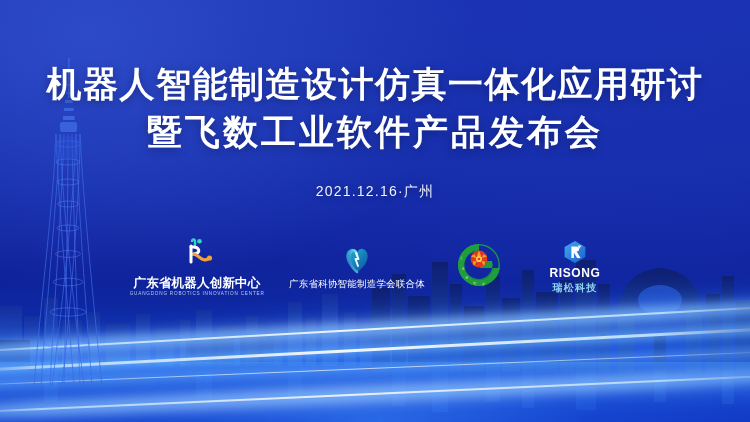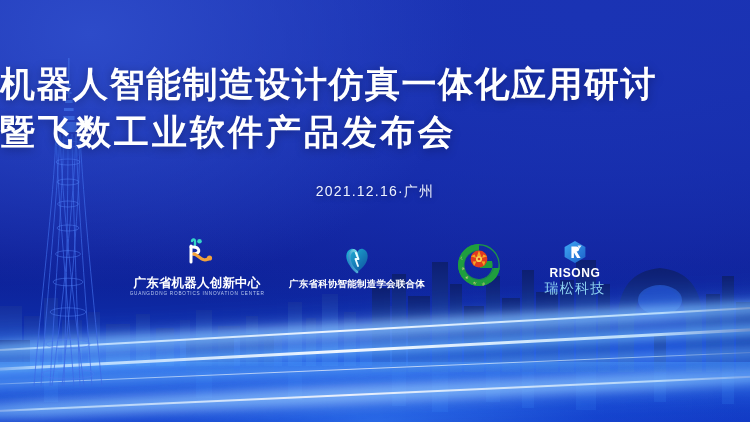--- a/index.html
+++ b/index.html
@@ -82,20 +82,21 @@
     width: 78px;
     height: 330px;
     opacity: .95;
   }
 
   
   .title-block {
     position: absolute;
     left: 0; right: 0;
     top: 60px;
+    text-align: center;
     z-index: 6;
   }
   .title-line {
     color: #ffffff;
     font-weight: bold;
     font-size: 35px;
     line-height: 48px;
     letter-spacing: 1.5px;
     text-shadow: 0 2px 10px rgba(0,0,20,.35);
     white-space: nowrap;
@@ -153,21 +154,21 @@
     line-height: 7px;
     white-space: nowrap;
     transform: scaleX(1.02);
   }
 
   
   .lg2 { width: 138px; }
   .lg2 .mark { height: 30px; display:flex; align-items:center; justify-content:center;}
   .lg2 .cn {
     color: #ffffff;
-    font-weight: bold;
+    font-weight: normal;
     font-size: 9.5px;
     letter-spacing: .2px;
     line-height: 12px;
     white-space: nowrap;
     margin-top: 3px;
   }
 
   
   .lg3 { width: 54px; }
 
@@ -177,22 +178,22 @@
   .lg4 .en {
     color: #ffffff;
     font-weight: bold;
     font-size: 12px;
     letter-spacing: .6px;
     line-height: 17px;
     margin-top: 1px;
   }
   .lg4 .cn {
     color: #8fd4f2;
-    font-weight: normal;
-    font-size: 14px;
+    font-weight: bold;
+    font-size: 10px;
     letter-spacing: 1.2px;
     line-height: 12px;
   }
 
   
   .lg5 { width: 118px; }
   .lg5 .en {
     font-weight: bold;
     font-size: 20px;
     letter-spacing: .5px;

